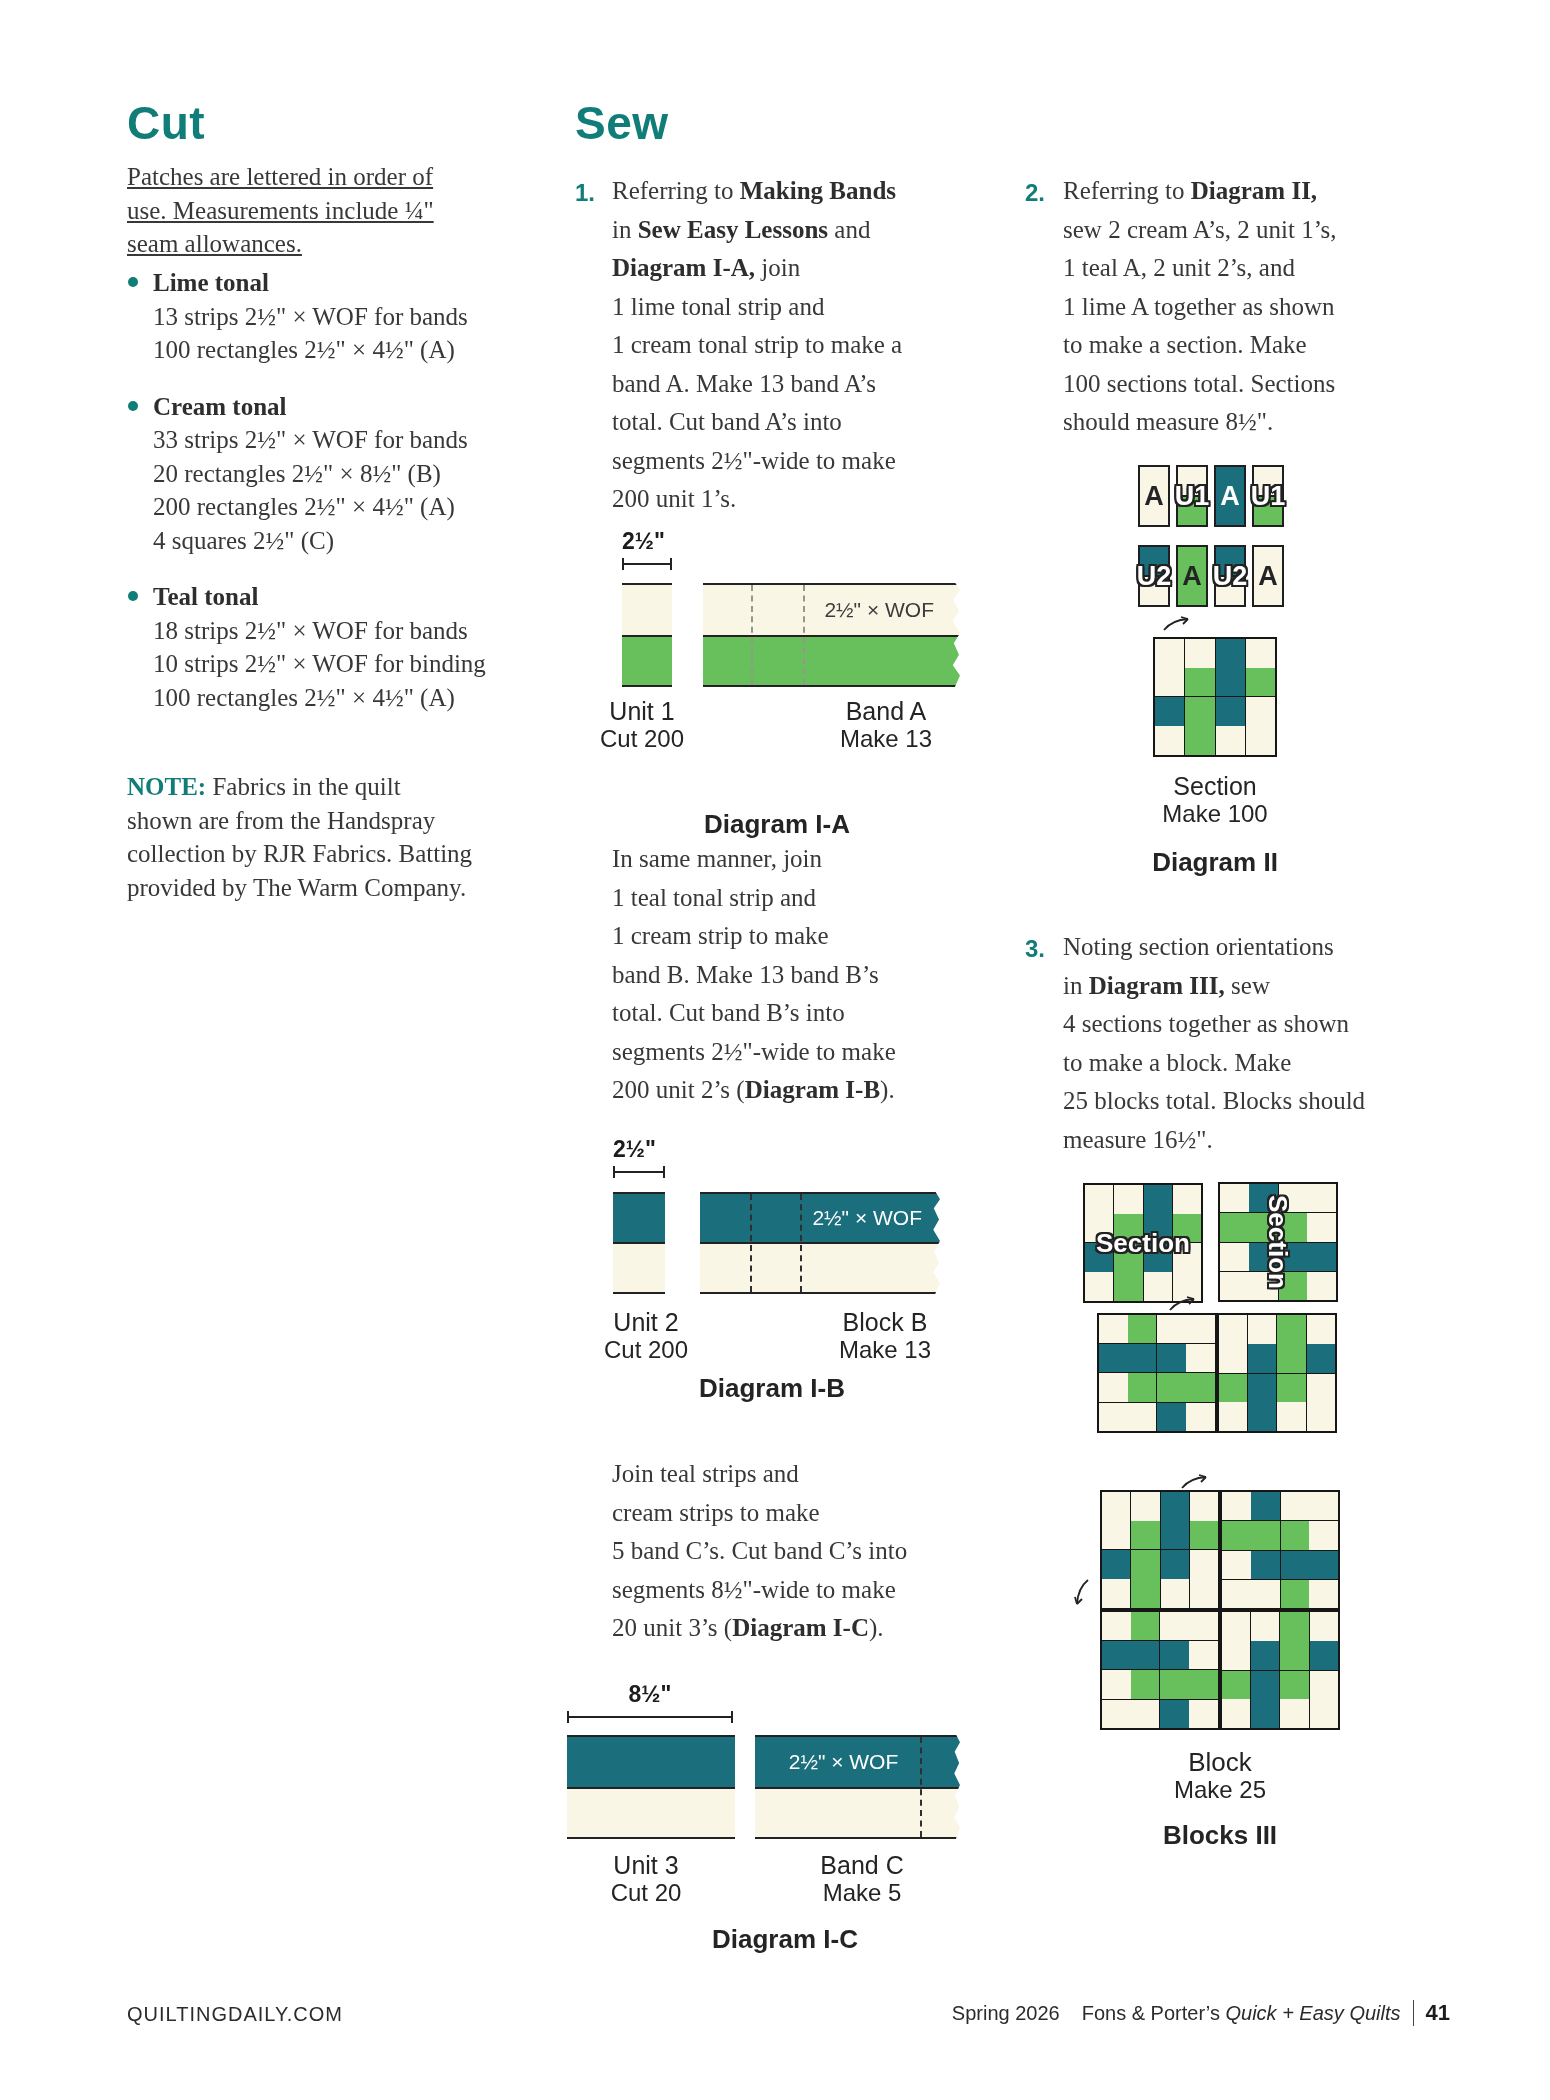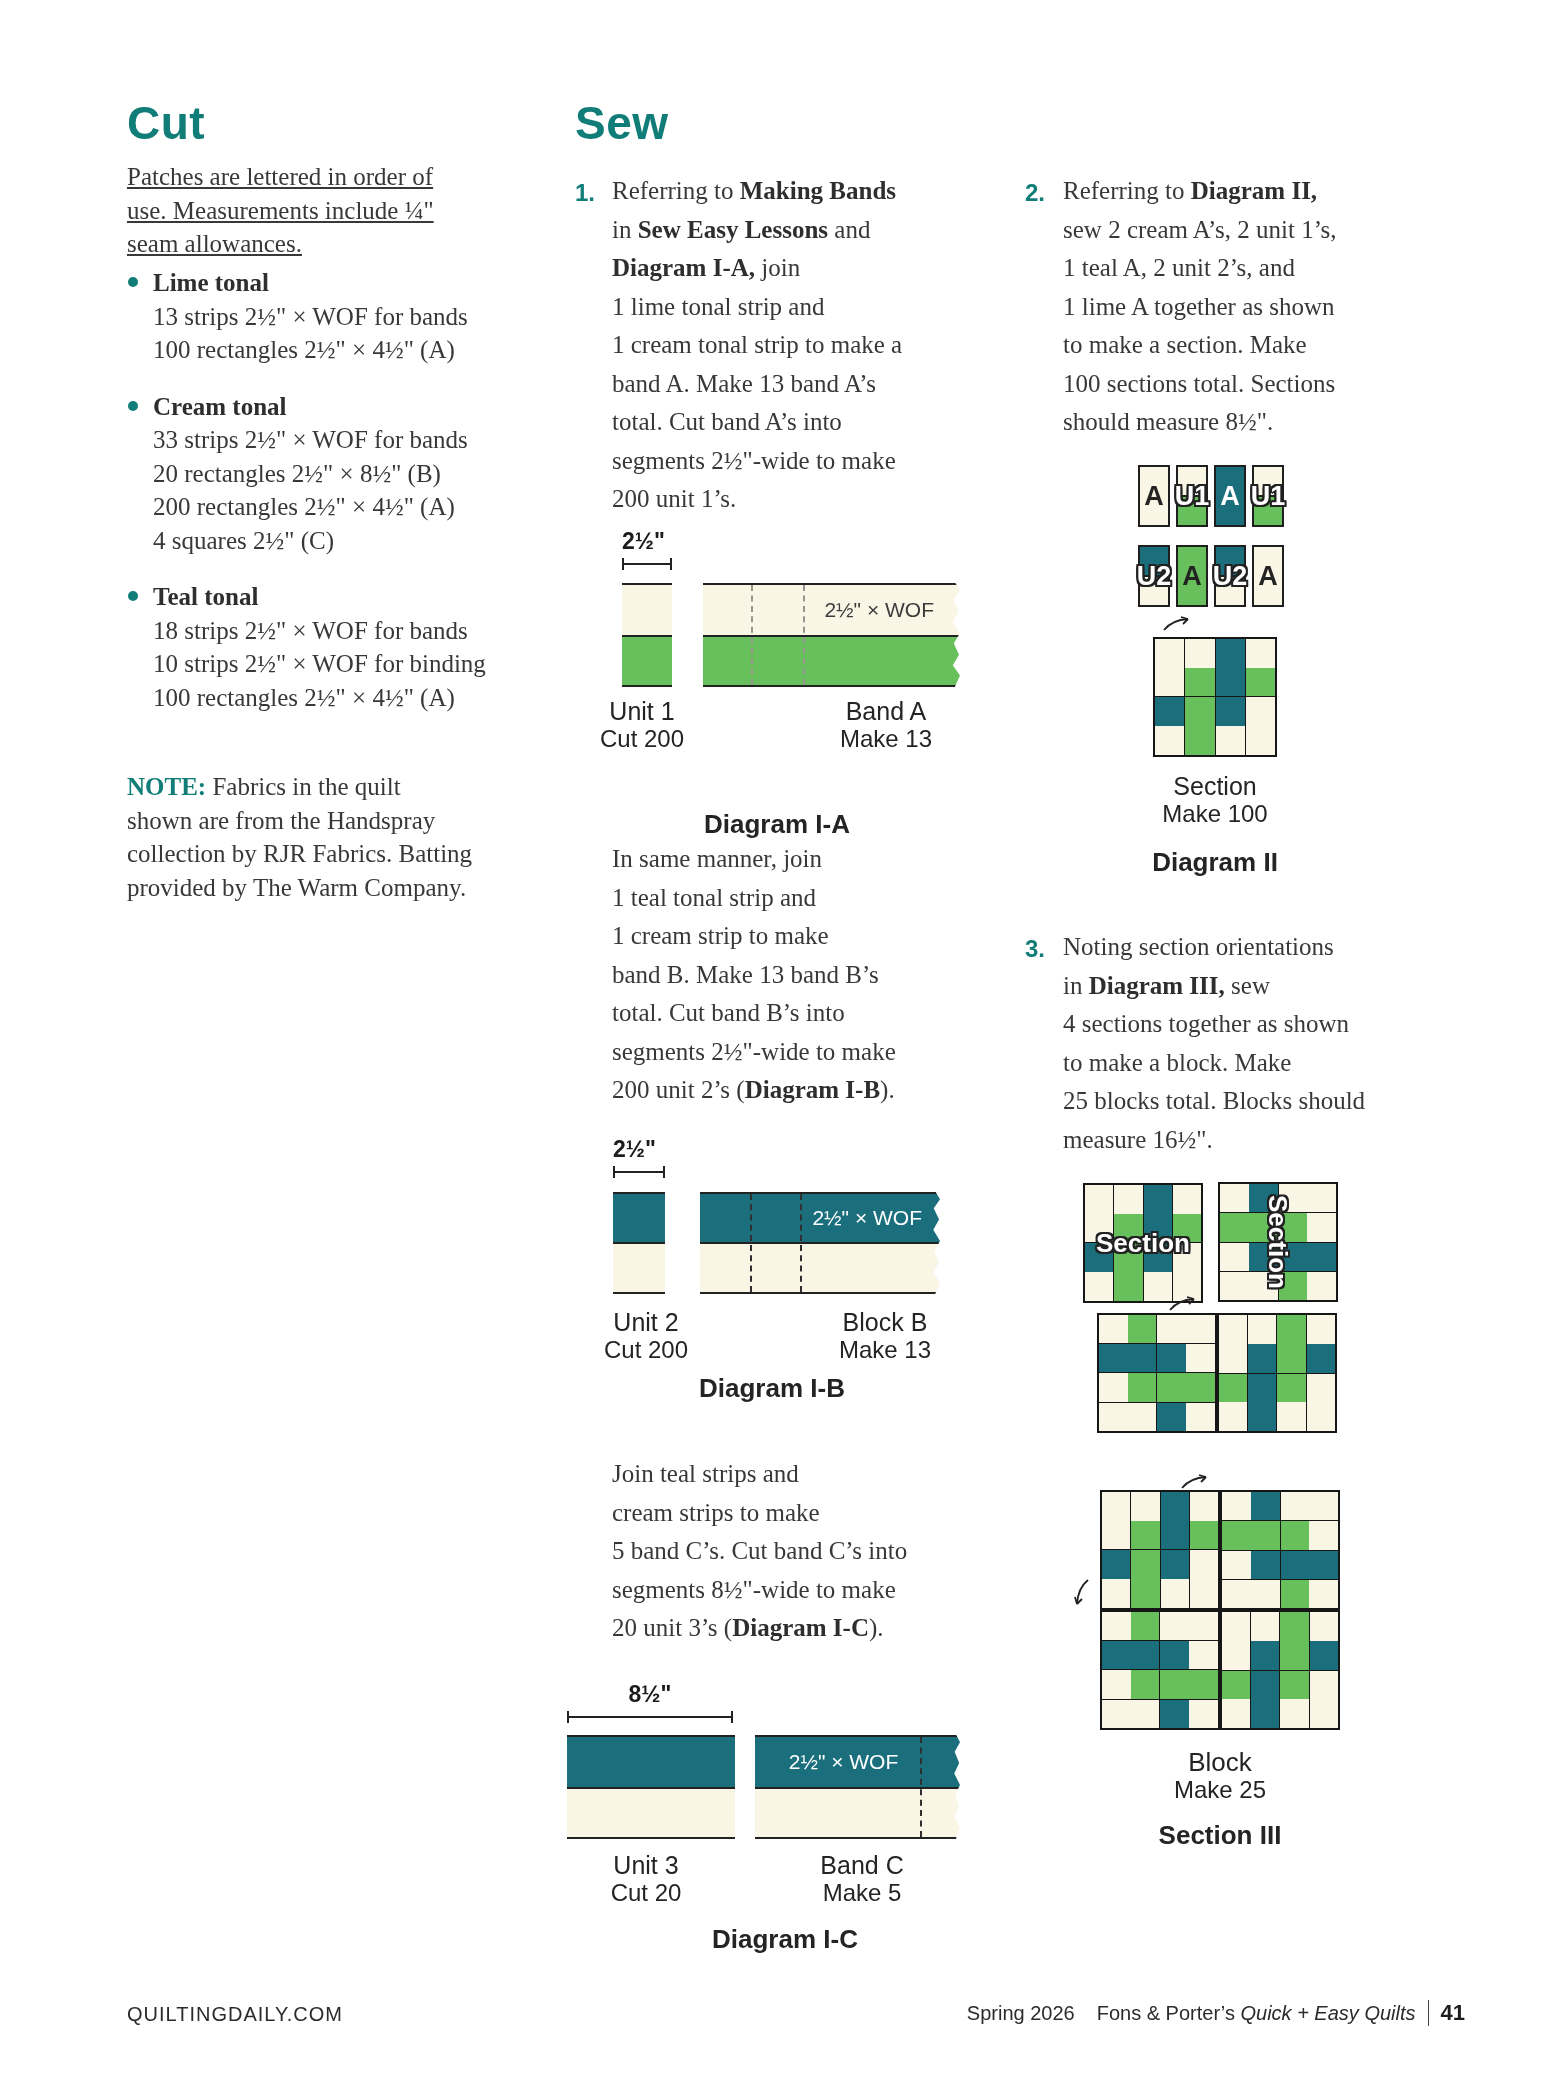--- a/index.html
+++ b/index.html
@@ -83,21 +83,21 @@
     position:absolute; inset:0; display:flex; align-items:center; justify-content:center;
     font-family:"Liberation Sans", sans-serif; font-weight:bold; font-size:26px; z-index:3;
   }
   .press-arrow { position:absolute; z-index:4; }
   
   .footer-left {
     position:absolute; left:127px; top:2003px; font-family:"Liberation Sans", sans-serif;
     font-size:20px; letter-spacing:1px; color:#2b2b2b;
   }
   .footer-right {
-    position:absolute; right:85px; top:2000px; display:flex; align-items:center;
+    position:absolute; right:100px; top:2000px; display:flex; align-items:center;
     font-family:"Liberation Sans", sans-serif; font-size:20px; color:#2b2b2b;
   }
   .footer-season { margin-right:22px; }
   .footer-brand-italic { font-style:italic; }
   .footer-sep { width:0; height:26px; border-left:1.5px solid #444; margin:0 12px; }
   .footer-page { font-weight:bold; font-size:22px; color:#1c1c1c; }
 </style>
 </head>
 <body>
 
@@ -572,21 +572,21 @@
           <div class="sec-cell" style="background: rgb(250, 246, 230);"></div>
           <div class="sec-cell" style="background: rgb(250, 246, 230);"></div>
         </div>
       </div>
   </div>
 
   <div class="cap" style="left:1100px; top:1748px; width:240px;">
     <div class="cap-name" style="font-size:26px;">Block</div>
     <div class="cap-sub">Make 25</div>
   </div>
-  <div class="dcap" style="left:1130px; top:1820px; width:180px;">Section III</div>
+  <div class="dcap" style="left:1130px; top:1820px; width:180px;">Blocks III</div>
 
   <div class="footer-left">QUILTINGDAILY.COM</div>
   <div class="footer-right">
     <span class="footer-season">Spring 2026</span>
     <span><span>Fons &amp; Porter’s </span><span class="footer-brand-italic">Quick + Easy Quilts</span></span>
     <span class="footer-sep"></span>
     <span class="footer-page">41</span>
   </div>
 
 </div>

